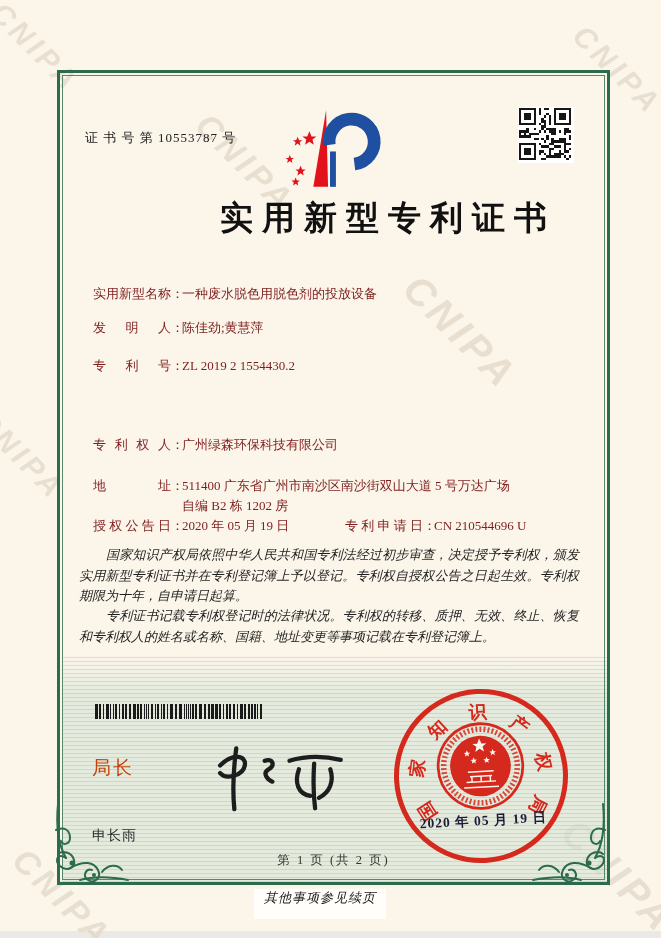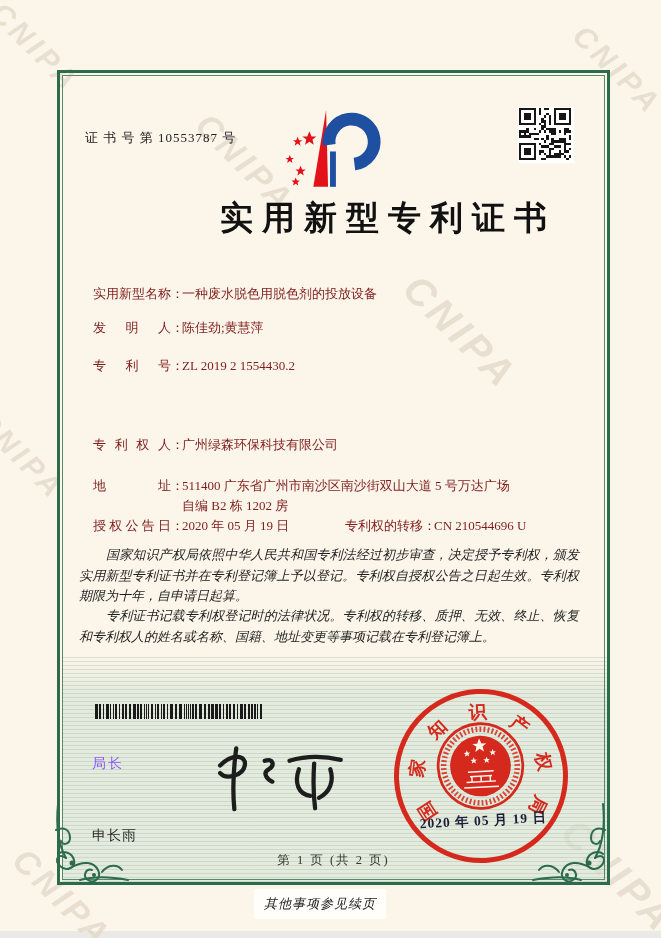--- a/index.html
+++ b/index.html
@@ -31,37 +31,37 @@
   .fcolon{display:inline-block;width:11px;vertical-align:top;}
   .fvalue{white-space:nowrap;}
   .fvalue2{position:absolute;left:89px;top:20px;white-space:nowrap;}
   .g2{position:absolute;left:252px;top:0;white-space:nowrap;}
   
   .legal{position:absolute;left:79px;width:500px;font-size:13px;line-height:20.5px;
       text-align:justify;text-indent:27px;font-style:italic;color:#1e1e1e;z-index:5;}
   
   .barcode{position:absolute;left:95px;top:704px;z-index:5;}
   .dir-title{position:absolute;left:92px;top:755px;font-family:"Liberation Sans",sans-serif;
-      font-size:14px;color:#8b5cf6;z-index:5;letter-spacing:2px;}
+      font-size:19px;color:#c2410c;z-index:5;letter-spacing:2px;}
   .dir-name{position:absolute;left:92px;top:827px;font-family:"Liberation Sans",sans-serif;
       font-size:14px;color:#2a2a2a;z-index:5;letter-spacing:1px;}
   .sig{position:absolute;left:205px;top:737px;z-index:5;}
   
   .seal{position:absolute;left:394px;top:689px;width:174px;height:174px;border-radius:50%;
       border:5px solid var(--seal-red,#d5291d);box-sizing:border-box;transform:rotate(-3deg);z-index:6;}
   .seal-char{position:absolute;left:50%;top:50%;width:22px;height:22px;margin:-11px 0 0 -11px;
       display:flex;align-items:center;justify-content:center;font-size:18px;font-weight:700;
       color:var(--seal-red,#d5291d);transform-origin:center;}
   .seal-emblem{position:absolute;left:50%;top:44%;transform:translate(-50%,-50%);}
   .seal-date{position:absolute;left:50%;top:118px;transform:translateX(-50%);white-space:nowrap;
       font-size:13.5px;color:#1d1d38;letter-spacing:1px;font-weight:600;}
   .page-num{position:absolute;left:57px;top:852px;width:553px;text-align:center;font-size:12.5px;
       color:#333;z-index:5;letter-spacing:2px;}
   .foot-strip{position:absolute;left:254px;top:889px;width:132px;height:30px;background:#fffefb;
-      z-index:4;display:flex;align-items:center;justify-content:center;}
+      z-index:4;display:flex;justify-content:center;}
   .foot-note{font-size:13px;font-style:italic;color:#222;letter-spacing:1px;white-space:nowrap;}
   .bottom-shade{position:absolute;left:0;bottom:0;width:100%;height:7px;background:#ebe9e5;z-index:0;}
 </style>
 </head>
 <body>
 
 <div class="page">
 
   <div class="wm" style="left:35px;top:47px;font-size:30px;">CNIPA</div>
   <div class="wm" style="left:245px;top:163px;font-size:34px;">CNIPA</div>
@@ -349,21 +349,21 @@
   </div>
   <div class="frow" style="top:435px">
     <span class="flabel">专利权人</span><span class="fcolon">：</span><span class="fvalue">广州绿森环保科技有限公司</span>
   </div>
   <div class="frow" style="top:476px">
     <span class="flabel">地址</span><span class="fcolon">：</span><span class="fvalue">511400 广东省广州市南沙区南沙街双山大道 5 号万达广场</span>
     <span class="fvalue2">自编 B2 栋 1202 房</span>
   </div>
   <div class="frow" style="top:516px">
     <span class="flabel">授权公告日</span><span class="fcolon">：</span><span class="fvalue">2020 年 05 月 19 日</span>
-    <span class="g2"><span class="flabel">专利权的转移</span><span class="fcolon">：</span><span class="fvalue">CN 210544696 U</span></span>
+    <span class="g2"><span class="flabel">专利申请日</span><span class="fcolon">：</span><span class="fvalue">CN 210544696 U</span></span>
   </div>
 
   <div class="legal" style="top:606px">专利证书记载专利权登记时的法律状况。专利权的转移、质押、无效、终止、恢复和专利权人的姓名或名称、国籍、地址变更等事项记载在专利登记簿上。</div>
   <div class="legal" style="top:545px">国家知识产权局依照中华人民共和国专利法经过初步审查，决定授予专利权，颁发实用新型专利证书并在专利登记簿上予以登记。专利权自授权公告之日起生效。专利权期限为十年，自申请日起算。</div>
 
   <div class="barcode" id="barcode"><svg width="170" height="15" viewBox="0 0 170 15">
         <rect x="0" y="0" width="3" height="15" fill="#1a1a1a"></rect>
         <rect x="4" y="0" width="2" height="15" fill="#1a1a1a"></rect>
         <rect x="8" y="0" width="1" height="15" fill="#1a1a1a"></rect>
         <rect x="11" y="0" width="3" height="15" fill="#1a1a1a"></rect>

